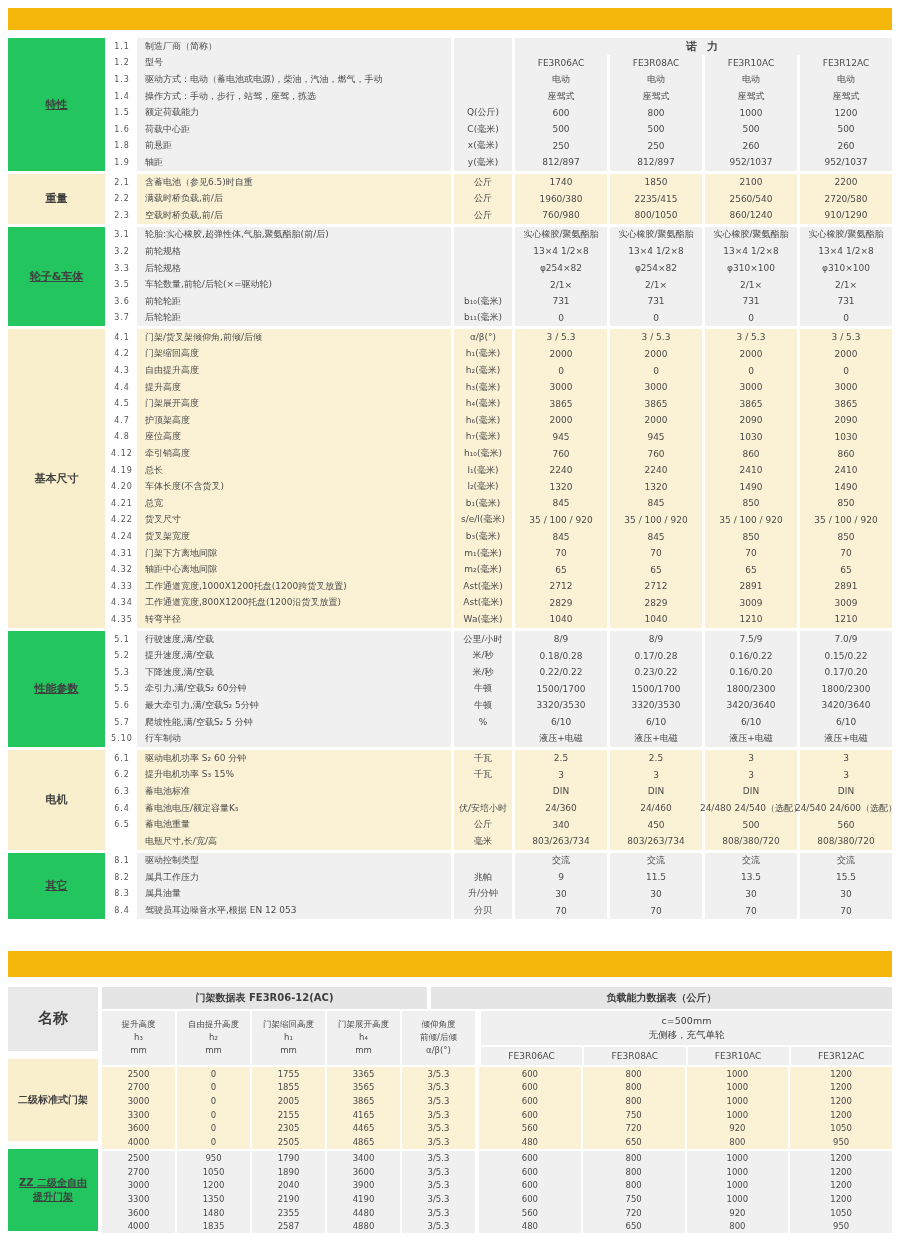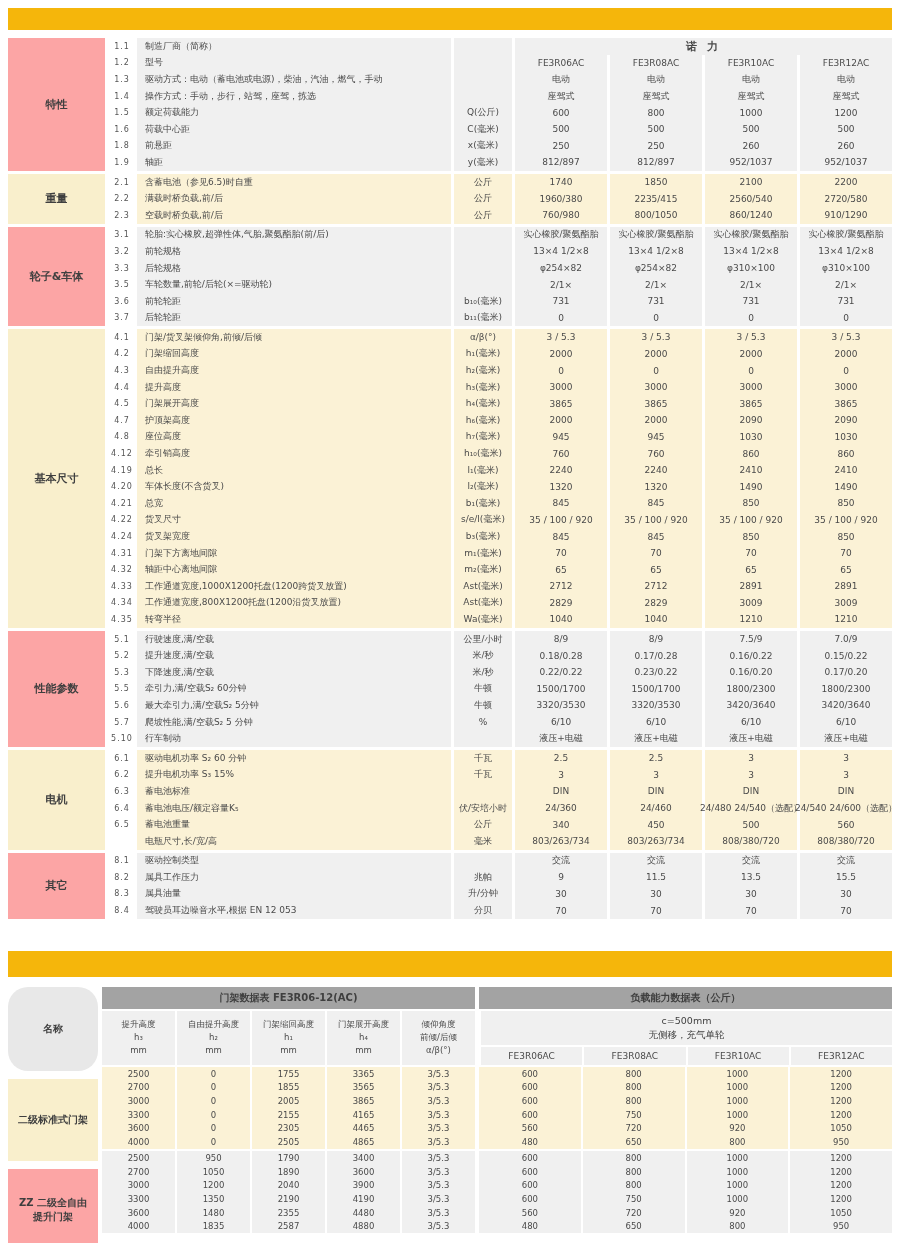--- a/index.html
+++ b/index.html
@@ -16,33 +16,33 @@
   .secrows{flex:1;display:flex;flex-direction:column;}
   .srow{display:flex;height:16.6px;align-items:stretch;}
   .srow>div{display:flex;align-items:center;}
   .c-num{width:26px;justify-content:center;font-size:8px;letter-spacing:1px;color:#555;background:#fff;}
   .c-desc{flex:1;margin-left:2px;padding-left:8px;font-size:9px;white-space:nowrap;overflow:hidden;}
   .c-unit{width:58px;margin-left:3px;justify-content:center;font-size:9px;text-align:right;}
   .c-val{width:92px;margin-left:3px;justify-content:center;font-size:9px;text-align:center;white-space:nowrap;}
   .c-span{width:377px;margin-left:3px;justify-content:center;font-size:11px;font-weight:bold;letter-spacing:3px;}
   .tone-gray{background:#F0F0F0;}
   .tone-cream{background:#FBF2D6;}
-  .tone-gray-label{background:#fca5a5;}
+  .tone-gray-label{background:#22c55e;text-decoration:underline;}
   .tone-cream-label{background:#F9EFCC;}
 
   
   .mast{margin:10px 8px 0 8px;display:flex;}
   .m-left{width:90px;margin-right:4px;display:flex;flex-direction:column;}
-  .m-name{height:84px;background:#E8E8E8;display:flex;align-items:center;justify-content:center;
-          font-weight:bold;font-size:10px;color:#3f3f3f;border-radius:20px;}
+  .m-name{height:64px;background:#E8E8E8;display:flex;align-items:center;justify-content:center;
+          font-weight:bold;font-size:15px;color:#3f3f3f;}
   .m-group{height:82.2px;margin-top:8px;display:flex;align-items:center;justify-content:center;
            font-weight:bold;font-size:10px;color:#3f3f3f;text-align:center;padding:0 8px;box-sizing:border-box;}
   .m-right{flex:1;display:flex;flex-direction:column;}
   .m-titles{display:flex;height:22px;}
-  .m-title{width:373px;margin-right:4px;background:#a3a3a3;display:flex;align-items:center;justify-content:center;
+  .m-title{width:325px;margin-right:4px;background:#e5e5e5;display:flex;align-items:center;justify-content:center;
            font-weight:bold;font-size:10px;color:#3f3f3f;}
   .m-title-load{flex:1;width:auto;margin-right:0;}
   .m-heads{display:flex;margin-top:2px;height:54px;}
   .m-headcols{display:flex;width:377px;}
   .m-headcell{width:73px;margin-right:2px;background:#F0F0F0;display:flex;flex-direction:column;
               align-items:center;justify-content:center;font-size:8.5px;line-height:1.55;text-align:center;}
   .m-loadhead{flex:1;display:flex;flex-direction:column;margin-left:2px;}
   .m-sub{height:34px;background:#F0F0F0;display:flex;flex-direction:column;align-items:center;justify-content:center;
          font-weight:normal;font-size:9.5px;line-height:1.5;color:#3f3f3f;}
   .m-models{display:flex;height:18px;margin-top:2px;}

